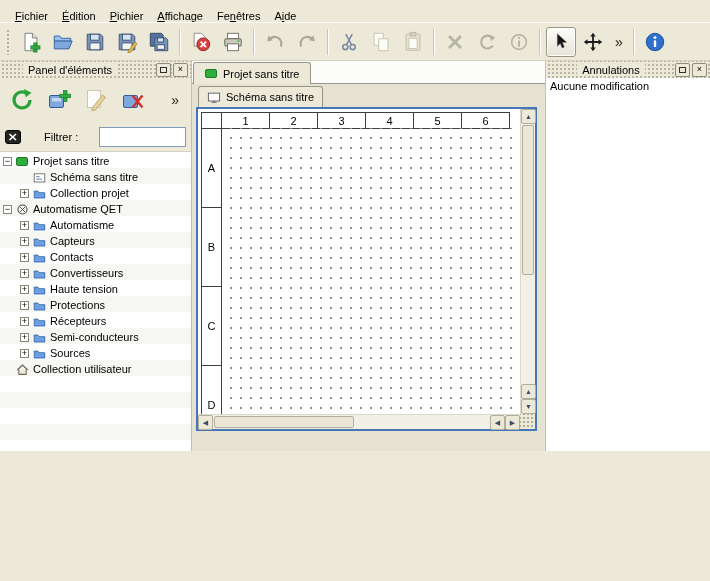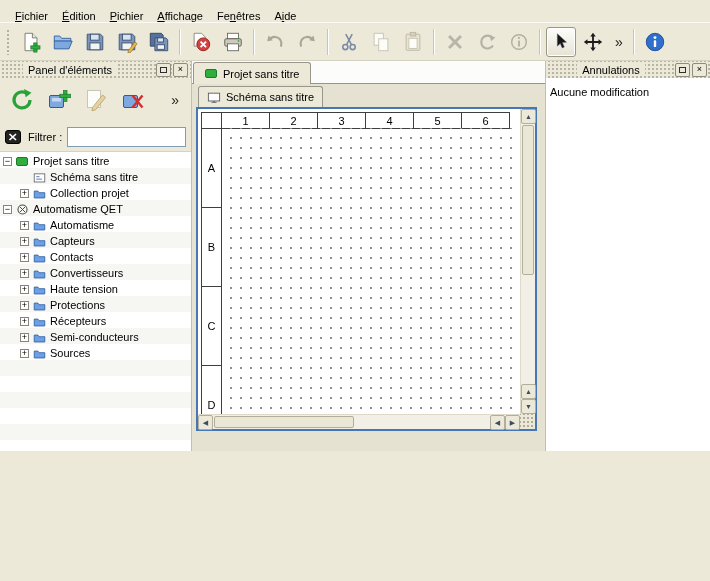--- a/index.html
+++ b/index.html
@@ -25,21 +25,21 @@
 .dock-title{height:17px;flex:0 0 17px;display:flex;align-items:center;padding:0 3px;background-image:radial-gradient(circle,#b9b5a4 1px,transparent 1.15px);background-size:4px 4px;background-position:1px 2px}
 .dock-title-label{background:#ece9d8;padding:0 5px;white-space:nowrap}
 .lead{margin-left:20px}
 .dt-spacer{flex:1}
 .dock-btn{width:15px;height:14px;margin-left:2px;background:#ece9d8;border:1px solid #8f8c7d;border-radius:2px;display:flex;align-items:center;justify-content:center;font-size:9px;line-height:1;cursor:default;flex:0 0 15px}
 .float-glyph{display:block;width:7px;height:6px;border:1px solid #2f2f2f}
 
 .panel-toolbar{height:44px;flex:0 0 44px;display:flex;align-items:center;gap:7px;padding:0 7px}
 .pbtn{width:30px;height:30px;display:flex;align-items:center;justify-content:center;border:1px solid transparent;border-radius:3px;cursor:default}
 .panel-toolbar .chev{margin-left:auto}
-.filter-row{height:29px;flex:0 0 29px;display:flex;align-items:center;gap:5px;padding:0 5px}
+.filter-row{height:29px;flex:0 0 29px;display:flex;align-items:center;gap:21px;padding:0 5px}
 .filter-input{flex:1;height:20px;border:1px solid #7f9db9;background:#fff;font:inherit;padding:0 3px;min-width:0}
 .tree{flex:1;background:repeating-linear-gradient(#ffffff 0 16px,#f6f6f2 16px 32px);border-top:1px solid #d6d2c2;overflow:hidden;padding-top:1px}
 .trow{height:16px;display:flex;align-items:center;cursor:default;white-space:nowrap}
 .trow.d0{padding-left:3px}
 .trow.d1{padding-left:20px}
 .exp{width:9px;height:9px;flex:0 0 9px;border:1px solid #888478;background:#fff;font-size:9px;line-height:7px;text-align:center;margin-right:4px}
 .exp-spacer{width:13px;flex:0 0 13px}
 .ticon{width:13px;height:13px;flex:0 0 13px;margin-right:4px}
 .ic-project{display:inline-block;width:12px;height:9px;flex:0 0 12px;background:#2fae3e;border:1px solid #1d7a2b;border-radius:2px;margin-right:5px}
 
@@ -61,21 +61,21 @@
 
 .vscroll{position:absolute;top:0;right:0;bottom:15px;width:15px;background:#f2f0e6;border-left:1px solid #dedacb;display:flex;flex-direction:column}
 .hscroll{position:absolute;left:0;right:15px;bottom:0;height:15px;background:#f2f0e6;border-top:1px solid #dedacb;display:flex}
 .sb{flex:0 0 15px;width:15px;height:15px;background:#ece9d8;border:1px solid #b2ae9c;border-radius:2px;display:flex;align-items:center;justify-content:center;font-size:7px;color:#3f4c66;cursor:default}
 .vthumb{height:150px;margin:1px;background:#eae7d7;border:1px solid #b2ae9c;border-radius:2px}
 .hthumb{width:140px;margin:1px;background:#eae7d7;border:1px solid #b2ae9c;border-radius:2px}
 .sspacer{flex:1}
 .scorner{position:absolute;right:0;bottom:0;width:15px;height:15px;background:#ece9d8;background-image:radial-gradient(circle,#b0ac9a 1px,transparent 1.2px);background-size:4px 4px;background-position:2px 2px}
 
 .undo-list{flex:1;background:#fff}
-.undo-item{padding:8px 4px;cursor:default}
+.undo-item{padding:2px 4px;cursor:default}
 </style>
 </head>
 <body>
 
 <div class="menubar">
   <div class="menu-item">
       <span><span></span><span class="u">F</span><span>ichier</span></span>
     </div>
   <div class="menu-item">
       <span><span></span><span class="u">É</span><span>dition</span></span>
@@ -375,20 +375,28 @@
             <path d="M1.5 5.5v8h13V7H7.5L6 5H1.5z" fill="#6ba1e4" stroke="#2d5d9f"></path>
           </svg>
           <span>Semi-conducteurs</span>
         </div>
       <div class="trow d1">
           <span class="exp">+</span>
           <svg class="ticon" viewBox="0 0 16 16">
             <path d="M1.5 5.5v8h13V7H7.5L6 5H1.5z" fill="#6ba1e4" stroke="#2d5d9f"></path>
           </svg>
           <span>Sources</span>
+        </div>
+      <div class="trow d0">
+          <span class="exp-spacer"></span>
+          <svg class="ticon" viewBox="0 0 16 16">
+            <path d="M1.5 8.5L8 2.5l6.5 6" fill="none" stroke="#6b675a" stroke-width="1.6"></path>
+            <path d="M3.5 8v6h9V8" fill="#efe9da" stroke="#6b675a" stroke-width="1.3"></path>
+          </svg>
+          <span>Collection utilisateur</span>
         </div>
     </div>
   </div>
 
   <div class="center">
     <div class="project-tabbar">
       <div class="project-tab">
         <span class="ic-project" style="margin-right:0"></span>
         <span>Projet sans titre</span>
       </div>

